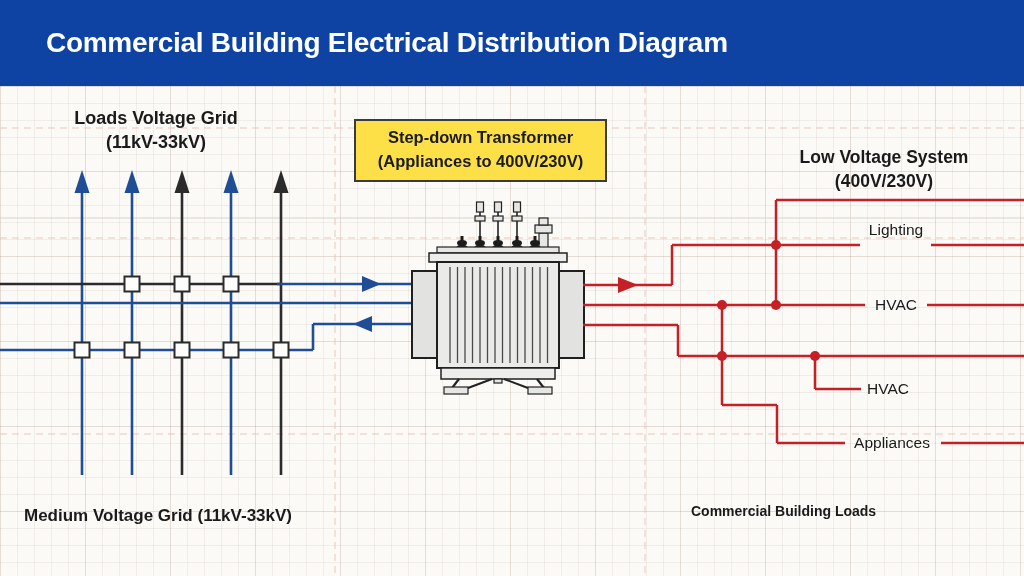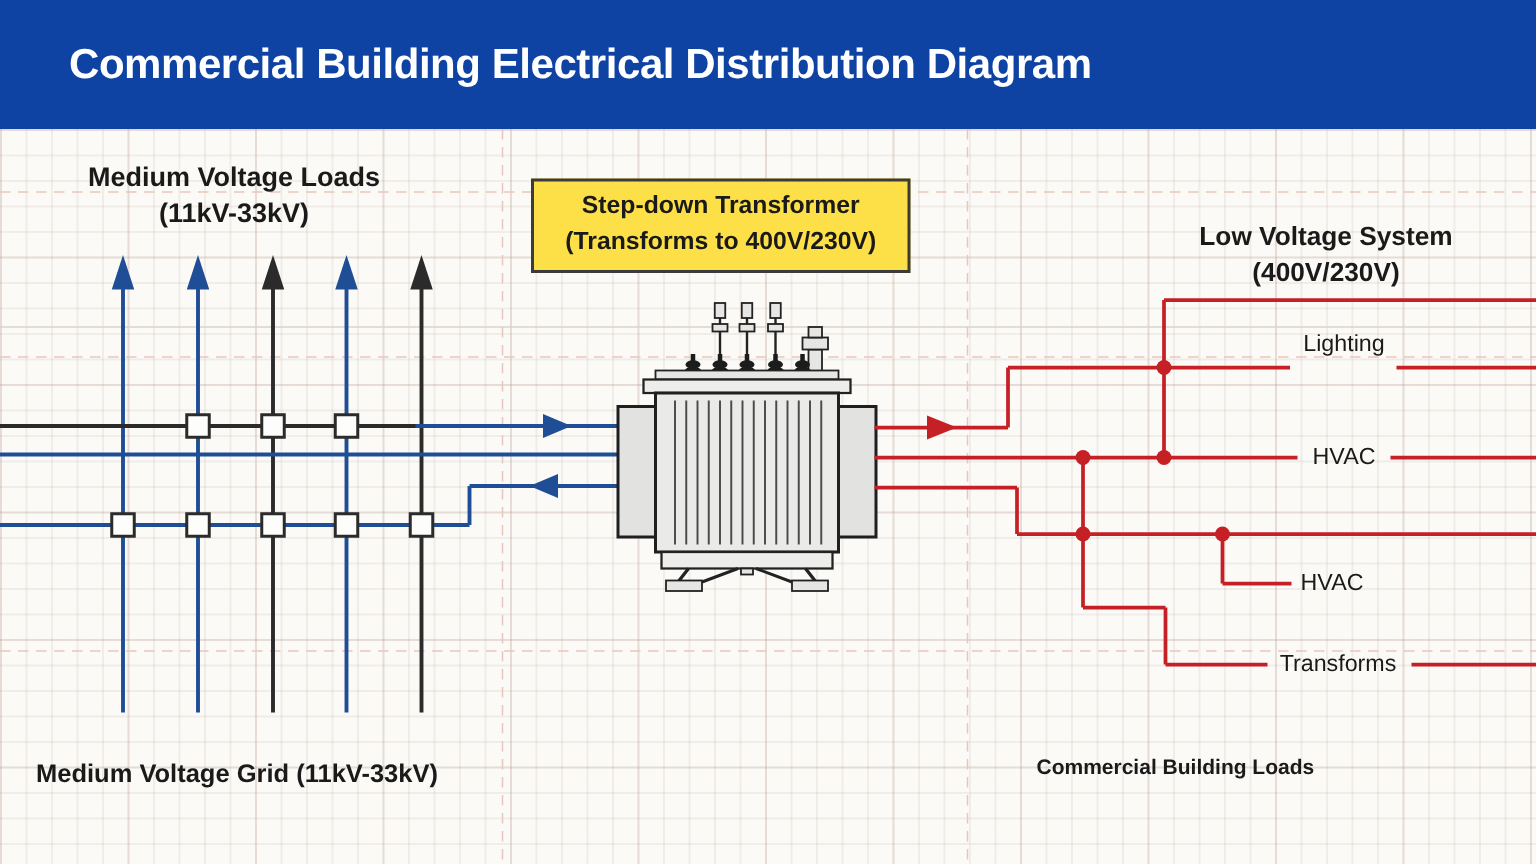--- a/index.html
+++ b/index.html
@@ -227,33 +227,33 @@
       <circle class="fill-red" cx="776" cy="245" r="5"></circle>
       <circle class="fill-red" cx="722" cy="305" r="5"></circle>
       <circle class="fill-red" cx="776" cy="305" r="5"></circle>
       <circle class="fill-red" cx="722" cy="356" r="5"></circle>
       <circle class="fill-red" cx="815" cy="356" r="5"></circle>
     </g>
   </g>
 </svg>
 
 <div class="lbl lbl-bold two-line mv-top">
-  <div>Medium Voltage Loads</div>
+  <div>Loads Voltage Grid</div>
   <div>(11kV-33kV)</div>
 </div>
 
 <div class="lbl lbl-bold two-line tx-box">
   <div>Step-down Transformer</div>
-  <div>(Transforms to 400V/230V)</div>
+  <div>(Appliances to 400V/230V)</div>
 </div>
 
 <div class="lbl lbl-bold two-line lv-top">
   <div>Low Voltage System</div>
   <div>(400V/230V)</div>
 </div>
 
 <span class="lbl load-lbl" style="left:896px;top:230px;">Lighting</span>
 <span class="lbl load-lbl" style="left:896px;top:305px;">HVAC</span>
 <span class="lbl load-lbl" style="left:888px;top:389px;">HVAC</span>
-<span class="lbl load-lbl" style="left:892px;top:443px;">Transforms</span>
+<span class="lbl load-lbl" style="left:892px;top:443px;">Appliances</span>
 
 <span class="lbl lbl-bold bottom-left">Medium Voltage Grid (11kV-33kV)</span>
 <span class="lbl lbl-bold bottom-right">Commercial Building Loads</span>
 
 </body></html>

